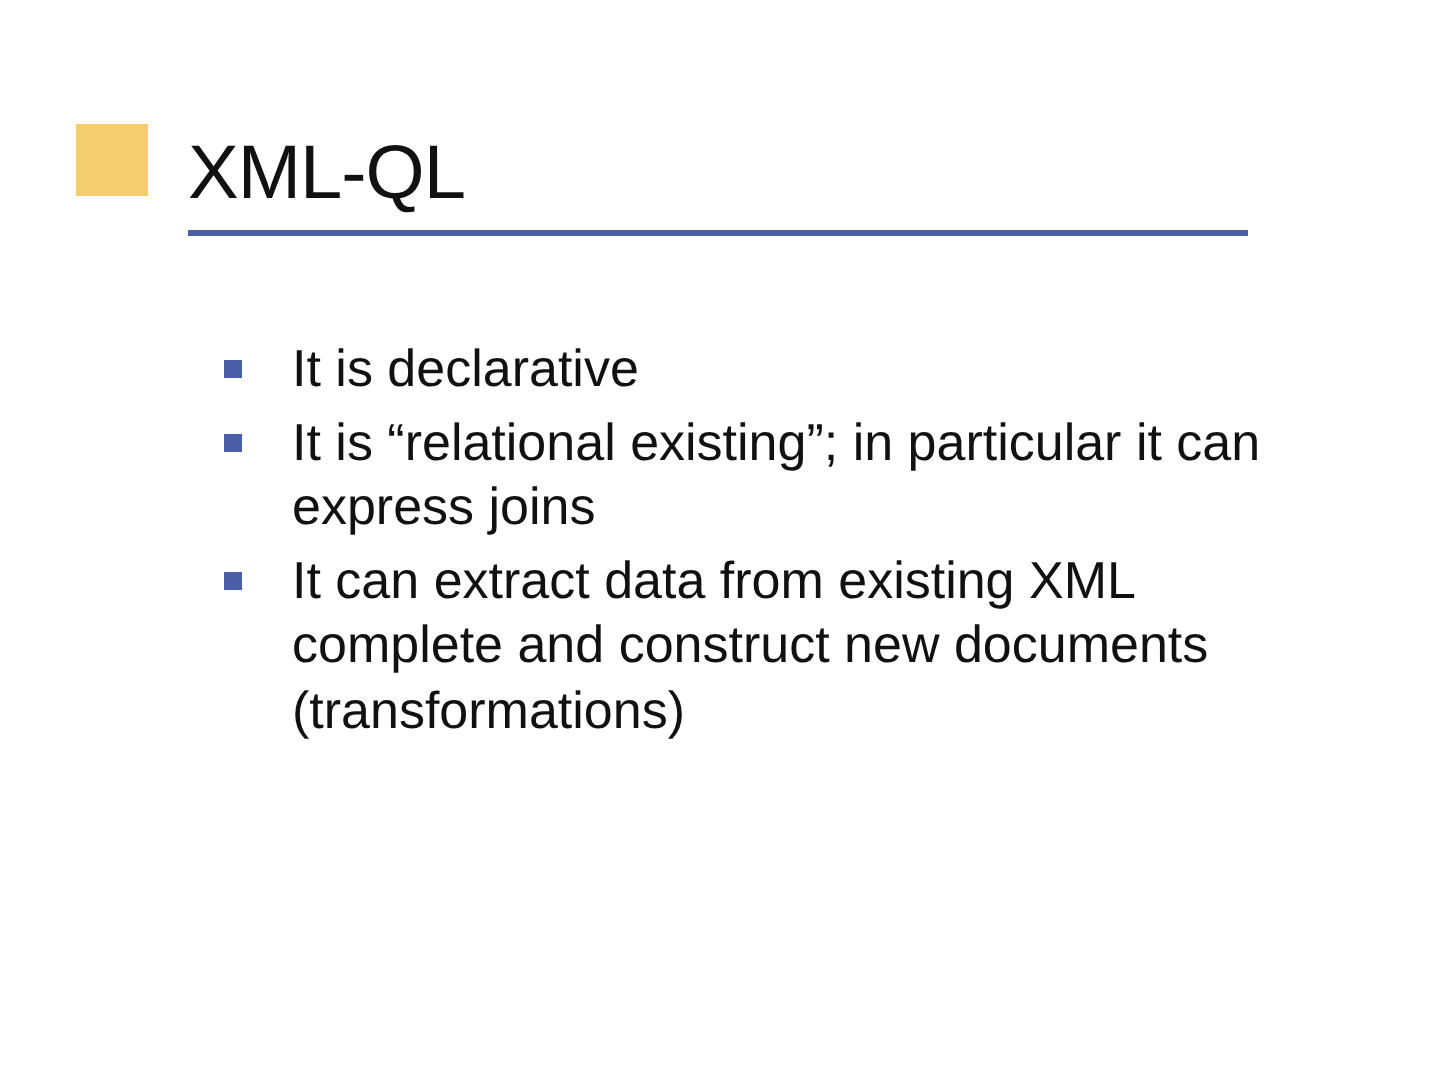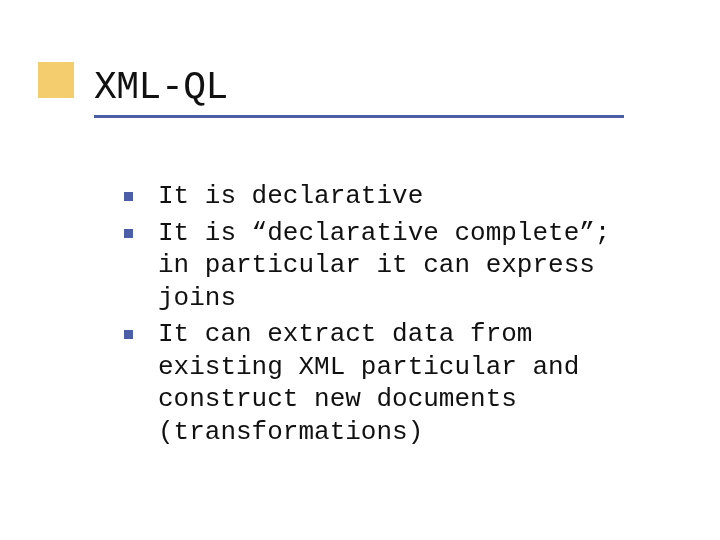--- a/index.html
+++ b/index.html
@@ -9,21 +9,20 @@
     height: 540px;
     background: #ffffff;
     font-family: Verdana, Geneva, sans-serif;
     color: #111111;
   }
   .slide {
     position: relative;
     width: 708px;
     height: 540px;
     box-sizing: border-box;
-    font-family: Liberation Mono, monospace;
   }
   .accent-box {
     position: absolute;
     left: 38px;
     top: 62px;
     width: 36px;
     height: 36px;
     background: #f4cd6e; 
   }
   .title-wrap {
@@ -43,21 +42,21 @@
     background: #4c5ea8; 
   }
   .content {
     position: absolute;
     left: 112px;
     top: 168px;
     right: 40px;
   }
   ul.bullets {
     list-style: none;
-    margin: 12px;
+    margin: 0;
     padding: 0;
   }
   ul.bullets > li {
     position: relative;
     padding-left: 34px;
     font-size: 26px;
     line-height: 1.25;
     margin: 0 0 4px 0;
   }
   ul.bullets > li .sq {
@@ -82,22 +81,22 @@
   </div>
 
   <div class="content">
     <ul class="bullets">
       <li>
         <span class="sq"></span>
         <span>It is declarative</span>
       </li>
       <li>
         <span class="sq"></span>
-        <span>It is “declarative complete”; in particular it can express joins</span>
+        <span>It is “relational existing”; in particular it can express joins</span>
       </li>
       <li>
         <span class="sq"></span>
-        <span>It can extract data from existing XML particular and construct new documents (transformations)</span>
+        <span>It can extract data from existing XML complete and construct new documents (transformations)</span>
       </li>
     </ul>
   </div>
 
 </div>
 
 </body></html>

